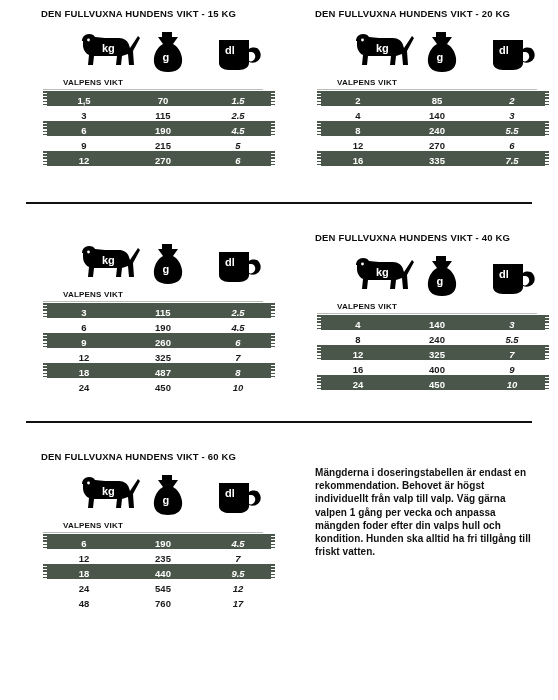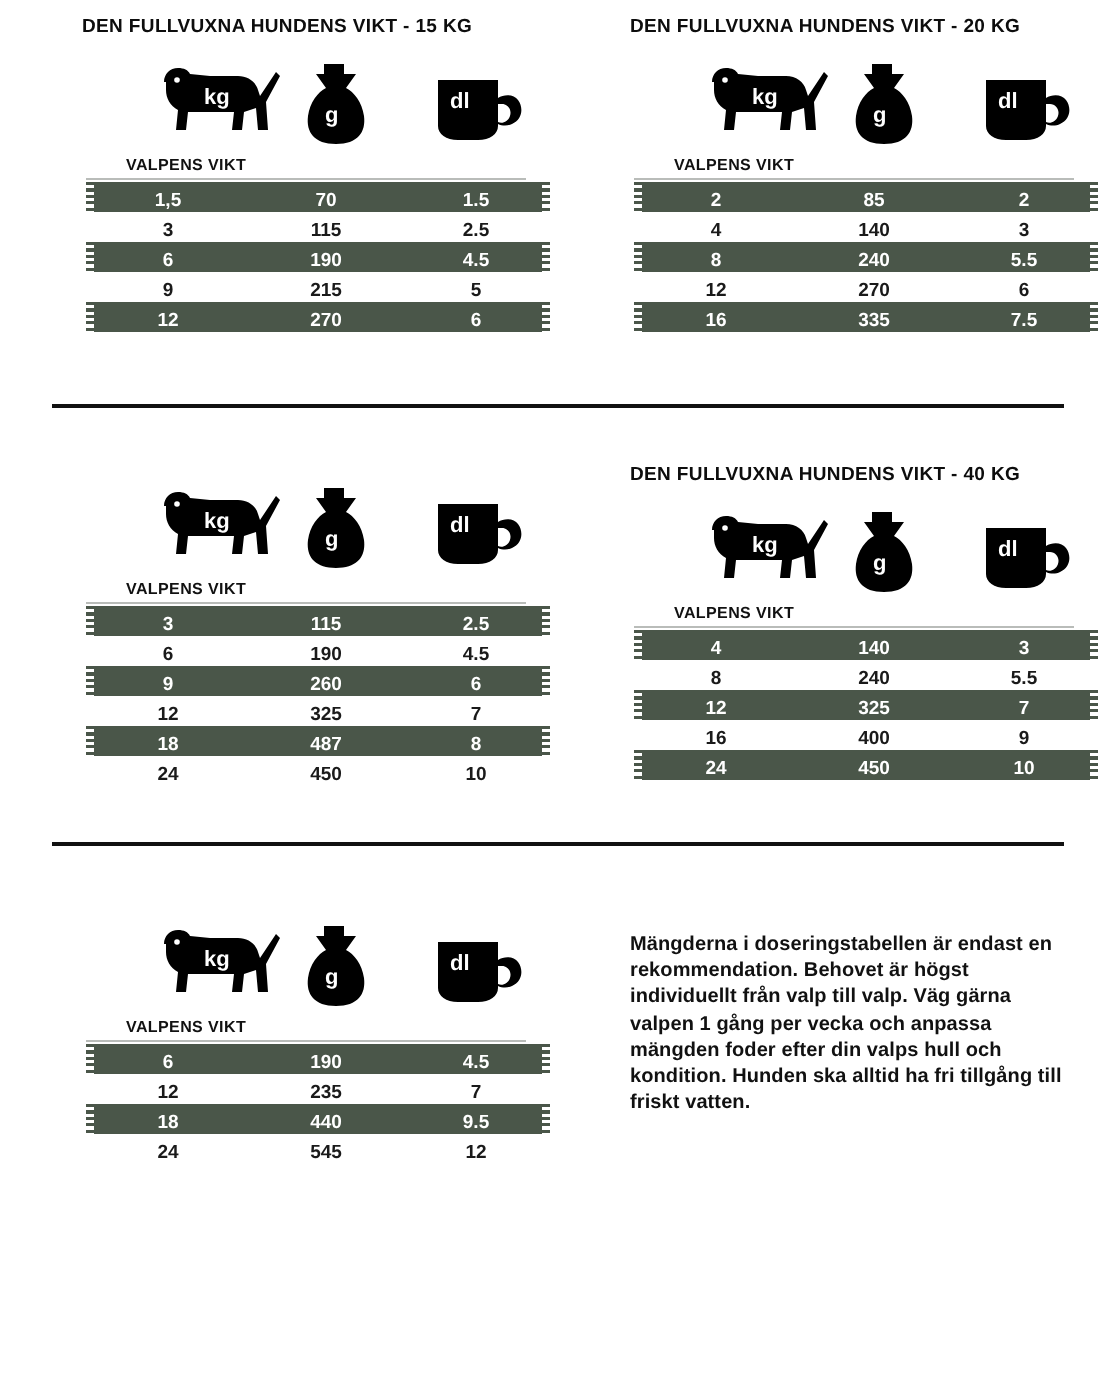--- a/index.html
+++ b/index.html
@@ -102,21 +102,21 @@
   .band .tear.l { left: 0; }
   .band .tear.r { right: 0; }
 
   .cell {
     position: relative;
     z-index: 1;
     text-align: center;
   }
   .c1 { width: 82px; }
   .c2 { width: 76px; }
-  .c3 { width: 74px; }
+  .c3 { width: 74px; font-style: italic; }
 
   
   .divider {
     height: 2px;
     background: #111111;
     margin: 0 auto;
     width: 506px;
   }
 
   
@@ -419,20 +419,21 @@
           </div>
         </div>
     </div>
   </div>
 
   <div class="divider" style="margin-top:28px;"></div>
 
   <div class="row-block" style="margin-top:28px;">
 
     <div class="panel">
+      <h2 class="panel-title">DEN FULLVUXNA HUNDENS VIKT - 60 KG</h2>
       <div class="icons">
         <div class="icon-cell icon-dog">
           <svg width="70" height="46" viewBox="0 0 70 46">
             <path fill="#000" d="M9 12c0-4 3-7 7-7 3 0 5 1 6 3l10 1h14c5 0 9 3 10 7l1 3 8-12 2 2-7 13 1 14h-5l-1-11-6 2-1 9h-5l1-9H21l-1 9h-5l1-10c-4-2-6-6-6-10v-4z"></path>
             <circle fill="#fff" cx="15.5" cy="11" r="1.4"></circle>
             <text x="29" y="23" font-family="Liberation Sans, sans-serif" font-size="11" font-weight="bold" fill="#fff">kg</text>
           </svg>
         </div>
         <div class="icon-cell icon-wgt">
           <svg width="36" height="44" viewBox="0 0 36 44">
@@ -473,20 +474,25 @@
             </div>
             <div class="cell c1">18</div>
             <div class="cell c2">440</div>
             <div class="cell c3">9.5</div>
           </div>
           <div class="trow">
             <div class="cell c1">24</div>
             <div class="cell c2">545</div>
             <div class="cell c3">12</div>
           </div>
+          <div class="trow">
+            <div class="cell c1">48</div>
+            <div class="cell c2">760</div>
+            <div class="cell c3">17</div>
+          </div>
         </div>
     </div>
 
     <div class="panel" style="padding-top:5px;">
       <p class="note">Mängderna i doseringstabellen är endast en rekommendation. Behovet är högst individuellt från valp till valp. Väg gärna valpen 1 gång per vecka och anpassa mängden foder efter din valps hull och kondition. Hunden ska alltid ha fri tillgång till friskt vatten.</p>
     </div>
   </div>
 
 </div>
 

